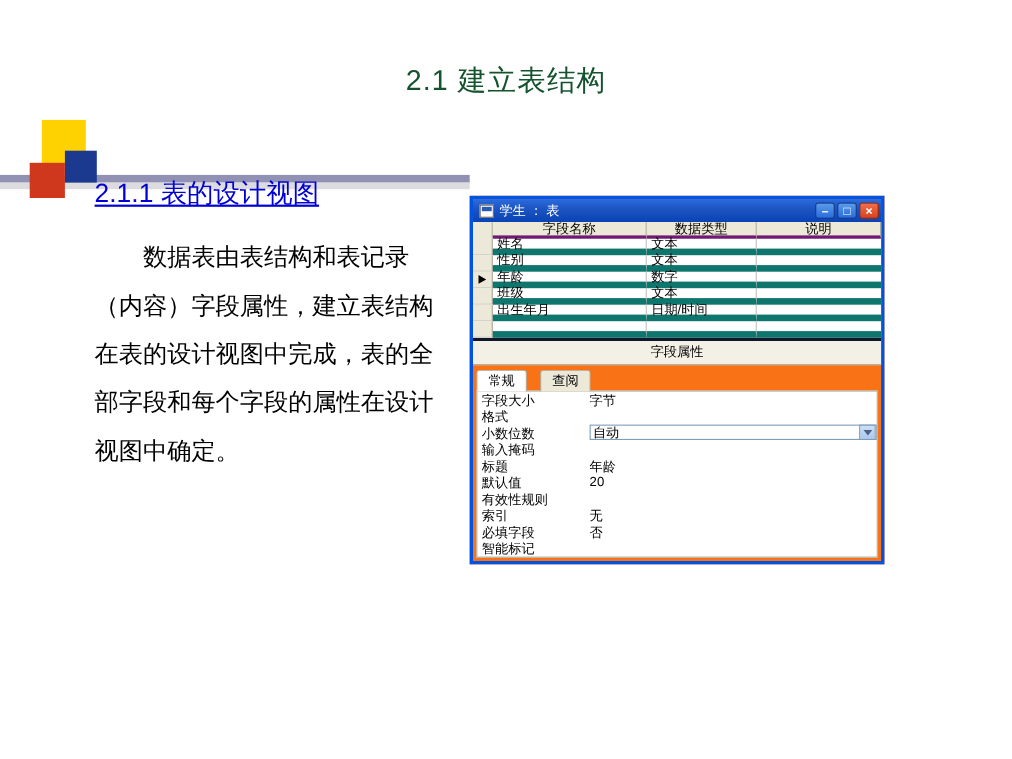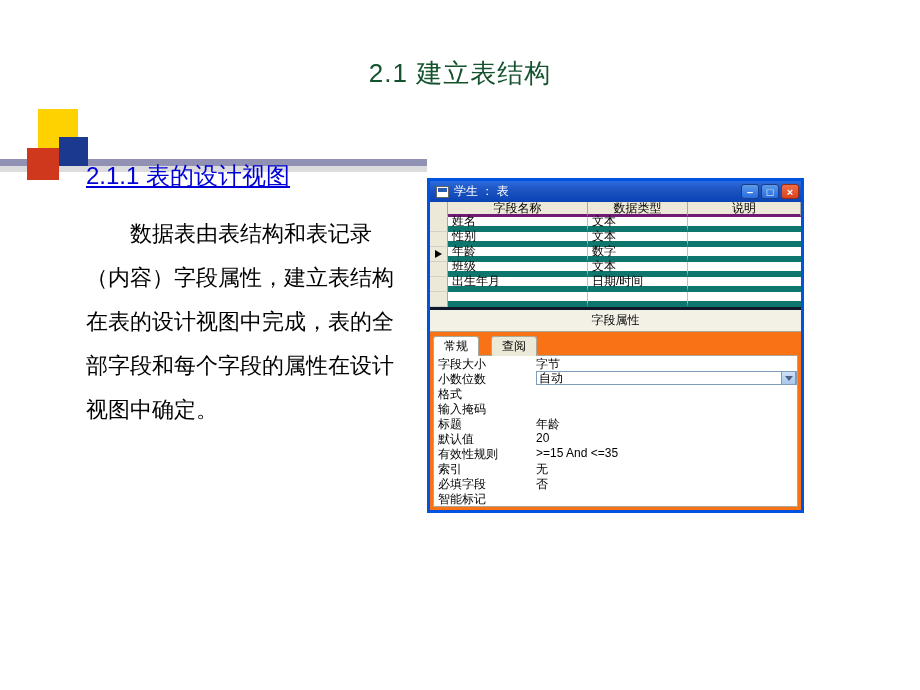--- a/index.html
+++ b/index.html
@@ -191,47 +191,46 @@
     <div class="tab active">常规</div>
     <div class="tab">查阅</div>
   </div>
 
   <div class="props" id="props">
       <div class="prop-row">
         <div class="prop-label">字段大小</div>
         <div class="prop-val">字节</div>
       </div>
       <div class="prop-row">
+        <div class="prop-label">格式</div>
+        <div class="prop-val"></div>
+      </div>
+      <div class="prop-row">
         <div class="prop-label">小数位数</div>
         <div class="prop-val">
           <div class="sel-v">自动</div>
           <div class="sel-btn">
             <div class="dn-tri"></div>
           </div>
         </div>
       </div>
       <div class="prop-row">
-        <div class="prop-label">格式</div>
-        <div class="prop-val"></div>
-      </div>
-      <div class="prop-row">
         <div class="prop-label">输入掩码</div>
         <div class="prop-val"></div>
       </div>
       <div class="prop-row">
         <div class="prop-label">标题</div>
         <div class="prop-val">年龄</div>
       </div>
       <div class="prop-row">
         <div class="prop-label">默认值</div>
         <div class="prop-val">20</div>
       </div>
       <div class="prop-row">
         <div class="prop-label">有效性规则</div>
-        <div class="prop-val">&gt;=15 And &lt;=35</div>
       </div>
       <div class="prop-row">
         <div class="prop-label">索引</div>
         <div class="prop-val">无</div>
       </div>
       <div class="prop-row">
         <div class="prop-label">必填字段</div>
         <div class="prop-val">否</div>
       </div>
       <div class="prop-row">

